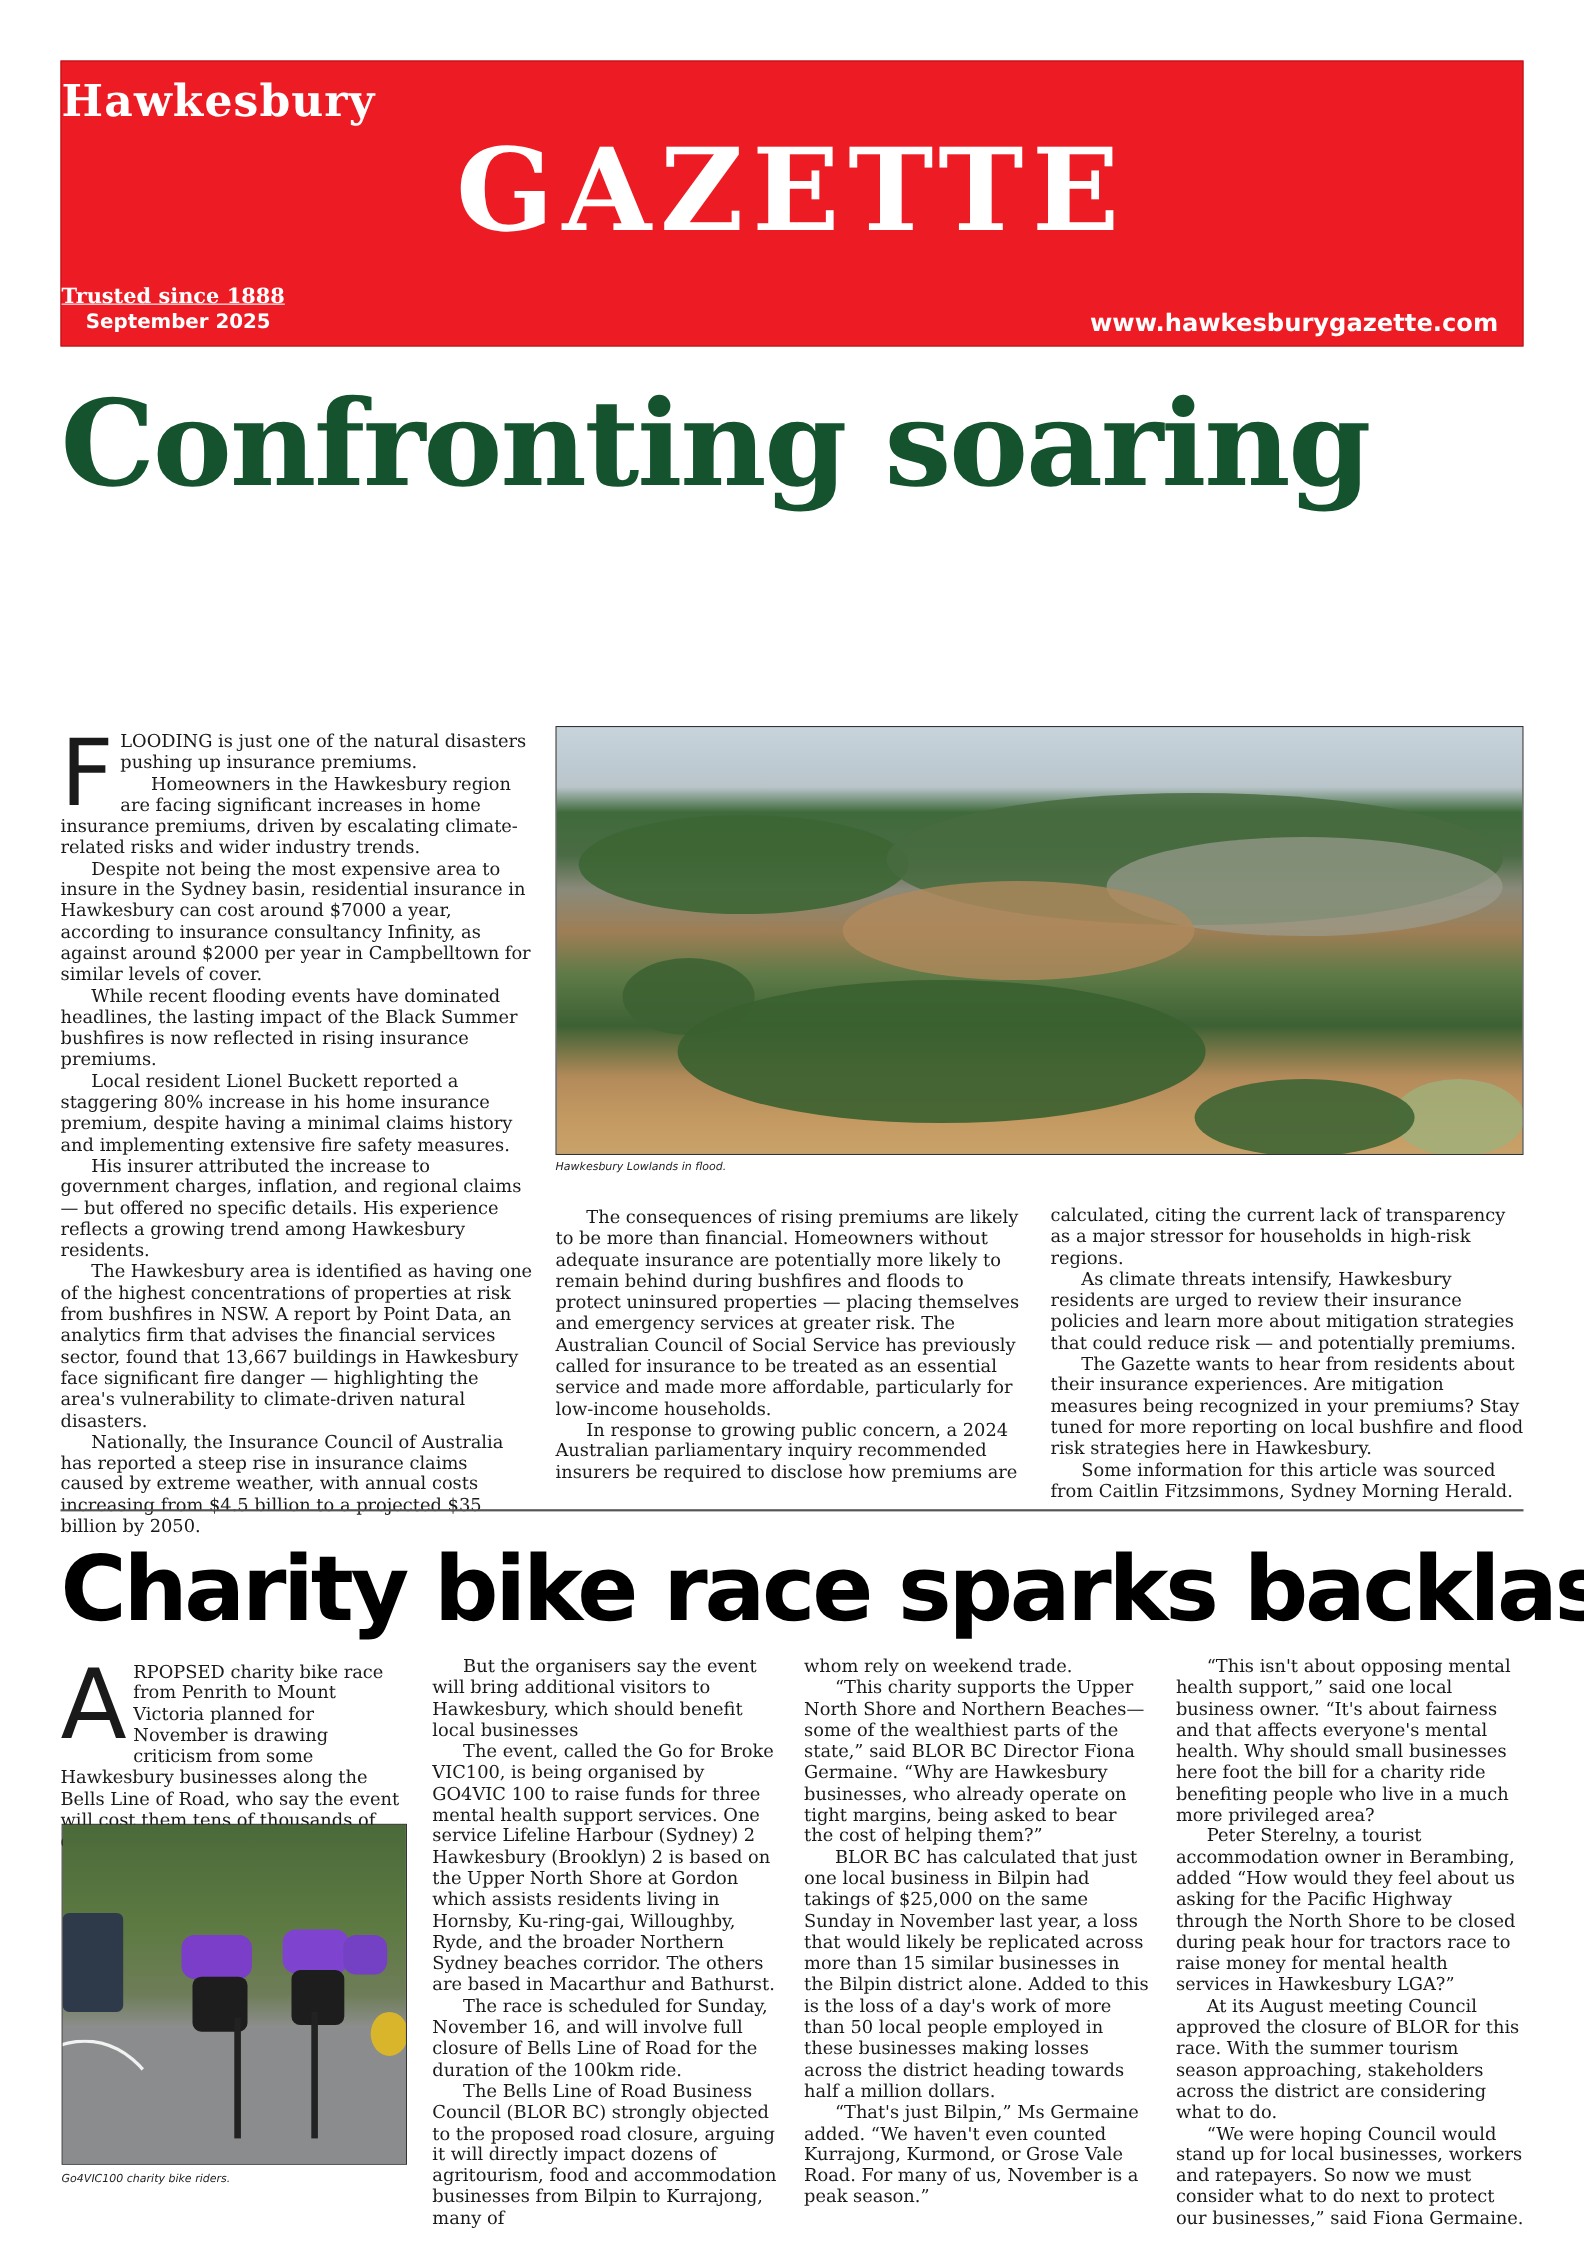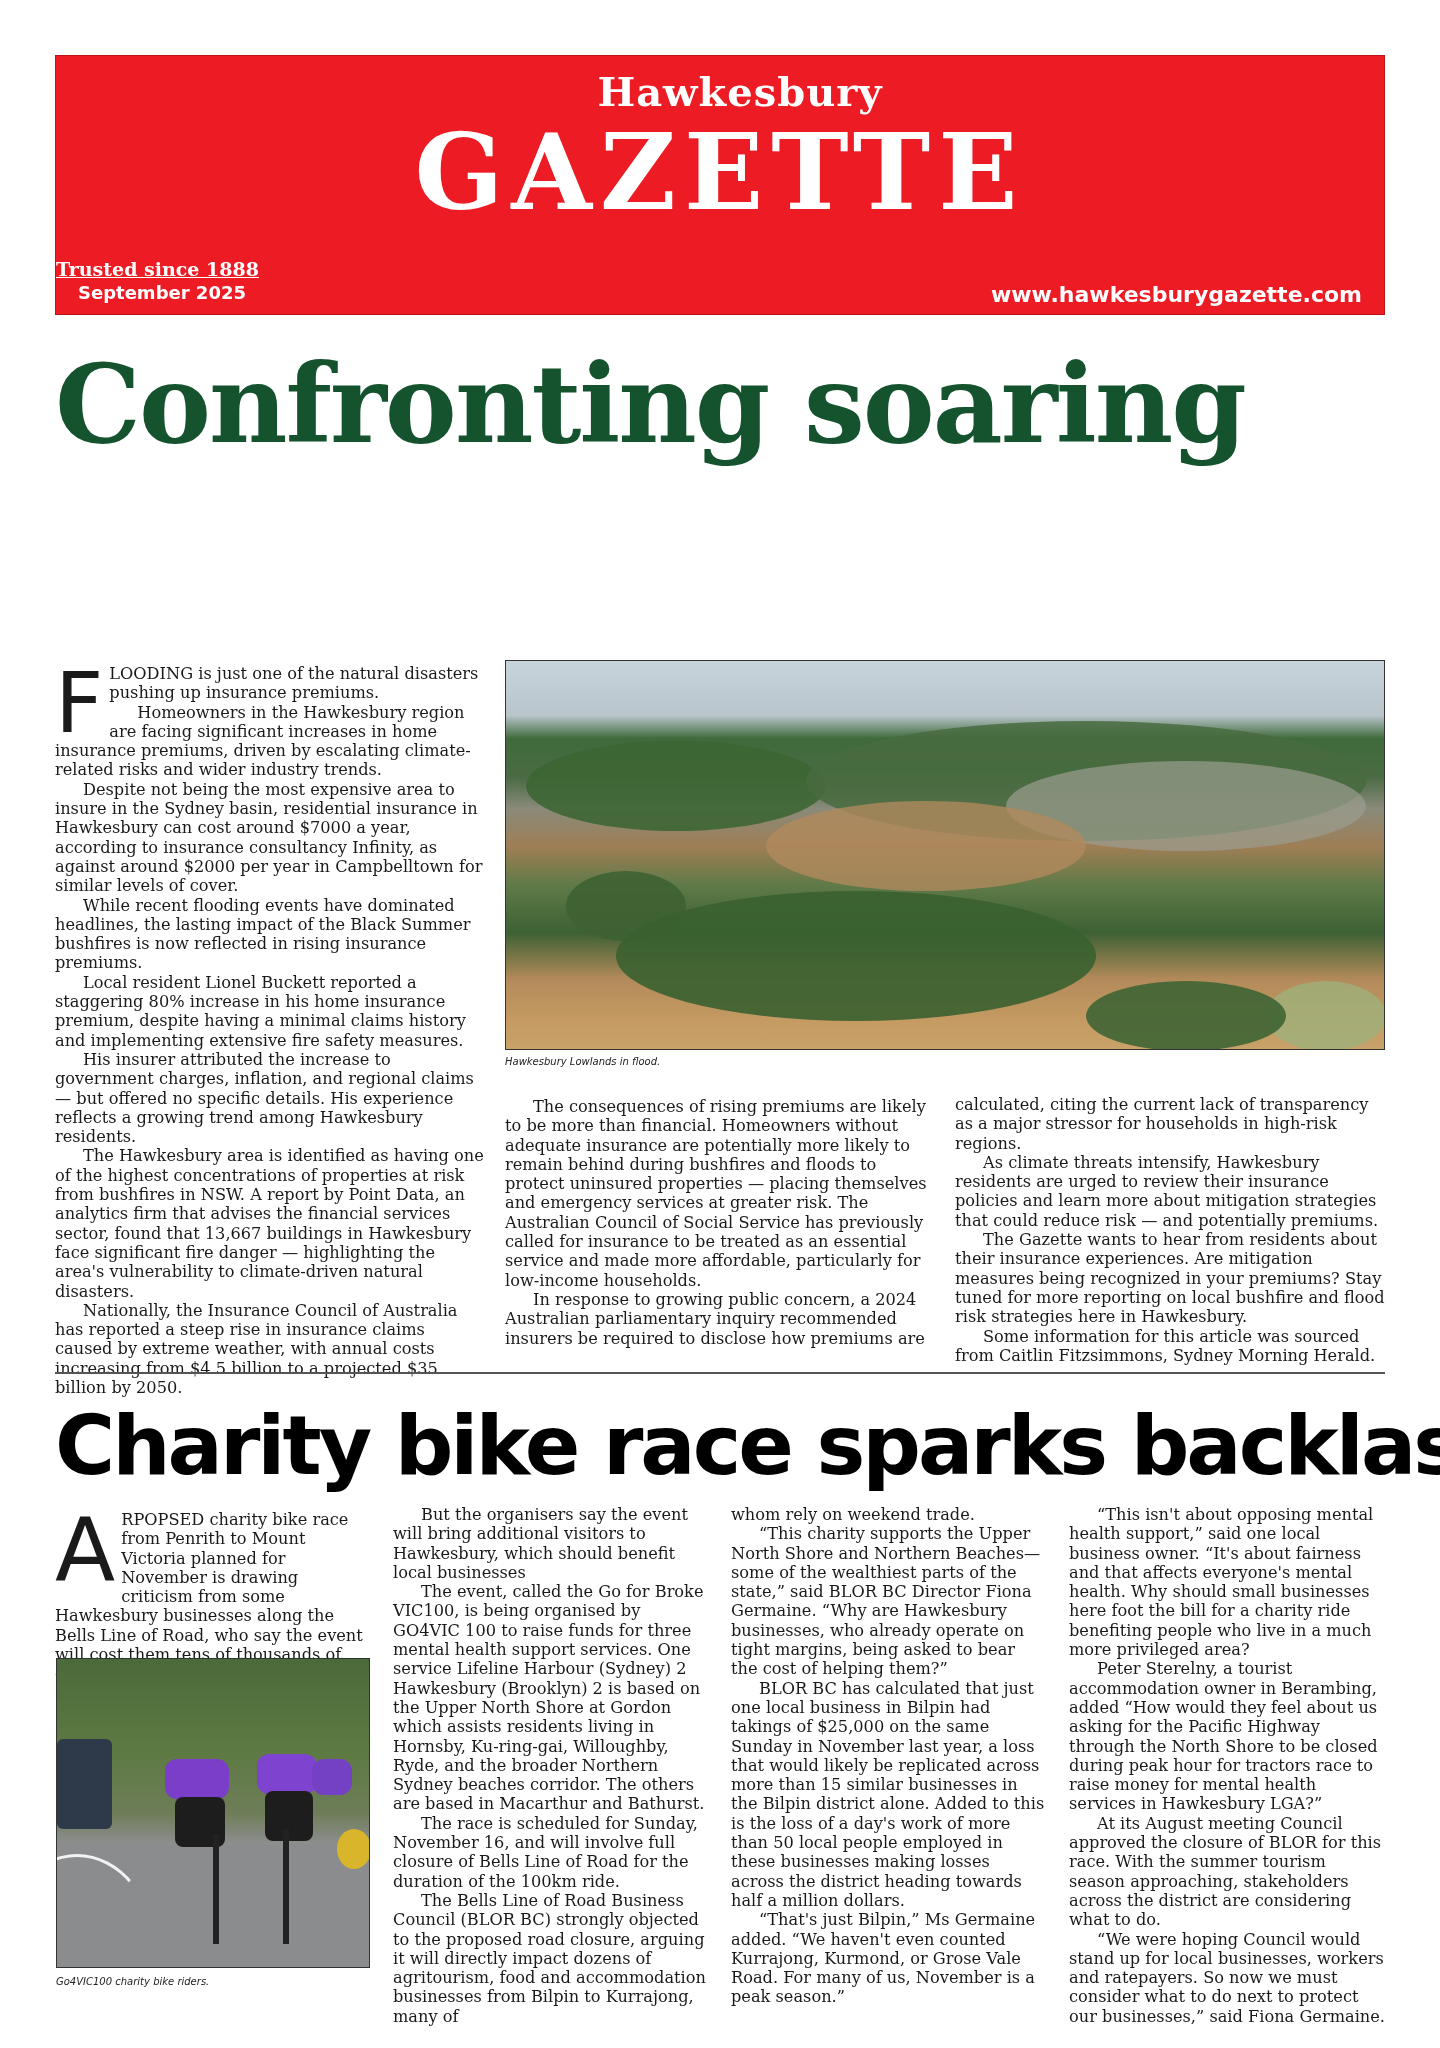--- a/index.html
+++ b/index.html
@@ -3,22 +3,22 @@
 <meta charset="utf-8">
 <style>
   * { box-sizing: border-box; margin: 0; padding: 0; }
   html, body { width: 1440px; height: 2048px; background: #ffffff; overflow: hidden; }
   body { position: relative; font-family: "DejaVu Serif", serif; color: #1a1a1a; }
 
   .masthead {
     position: absolute; left: 55px; top: 55px; width: 1330px; height: 260px;
     background: #ed1c24; color: #fff; border: 1px solid #b8141a;
   }
-  .mh-sub { position: absolute; top: 12px; left: 0; width: 100%; text-align: center;
-    font-family: "DejaVu Serif", serif; font-weight: bold; font-size: 40px; letter-spacing: 1px; margin-left: 20px; }
+  .mh-sub { position: absolute; top: 12px; left: 0; width: 100%; 
+    font-family: "DejaVu Serif", serif; font-weight: bold; font-size: 40px; letter-spacing: 1px; }
   .mh-title { position: absolute; top: 62px; left: 0; width: 100%; text-align: center;
     font-family: "DejaVu Serif", serif; font-weight: bold; font-size: 104px; letter-spacing: 8px; line-height: 110px; }
   .mh-tag { position: absolute; top: 202px; left: 0; width: 100%; 
     font-family: "DejaVu Serif", serif; font-weight: bold; font-size: 19px; text-decoration: underline; }
   .mh-date { position: absolute; left: 22px; top: 226px; font-family: "DejaVu Sans", sans-serif;
     font-weight: bold; font-size: 18px; }
   .mh-url { position: absolute; right: 22px; top: 226px; font-family: "DejaVu Sans", sans-serif;
     font-weight: bold; font-size: 22px; }
 
   .headline1 {

